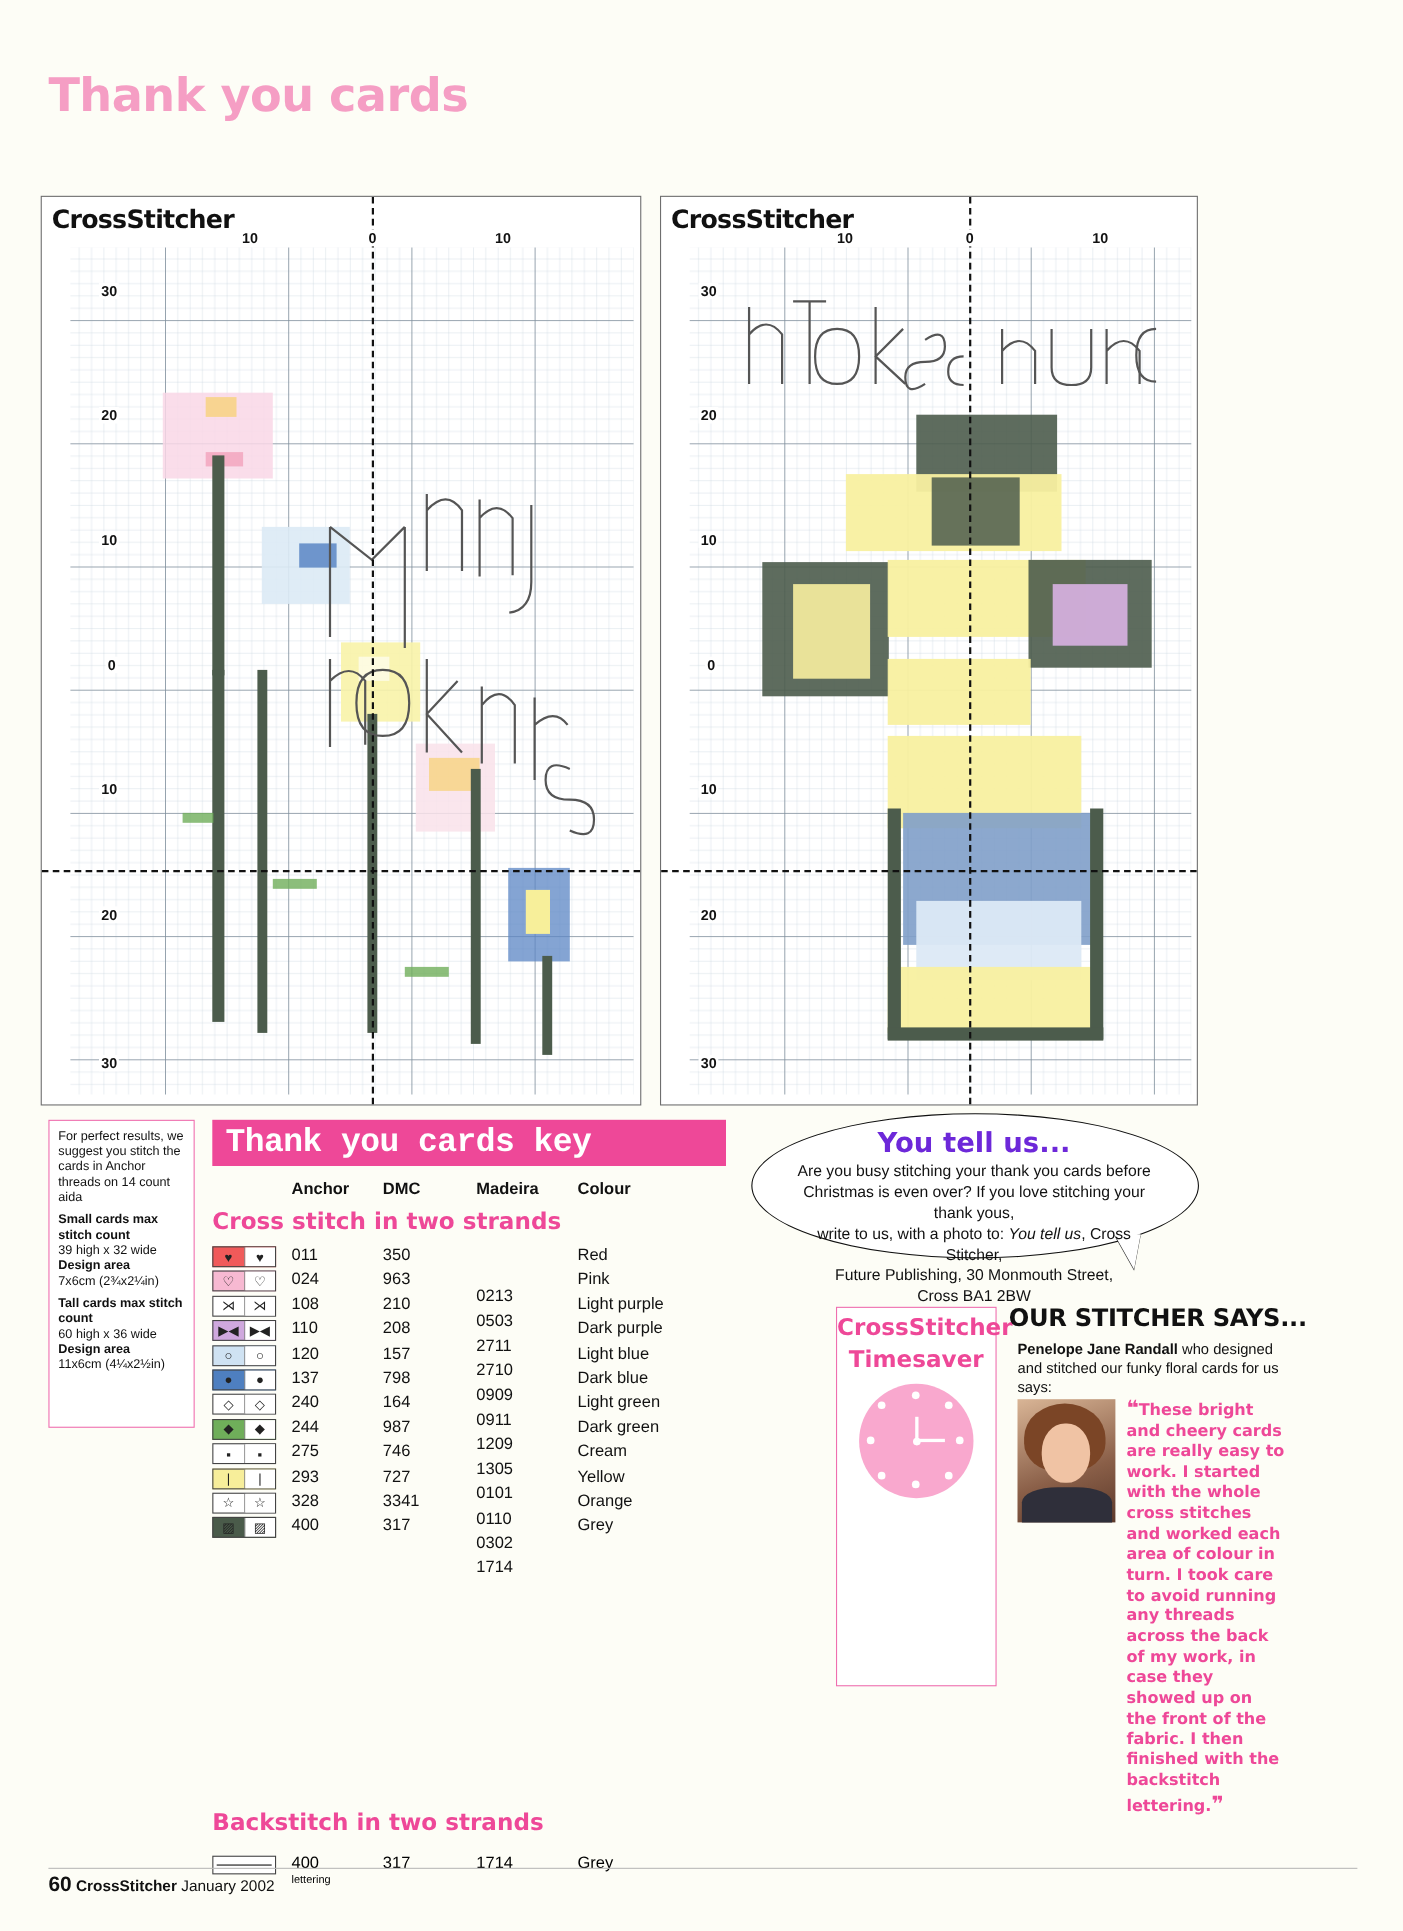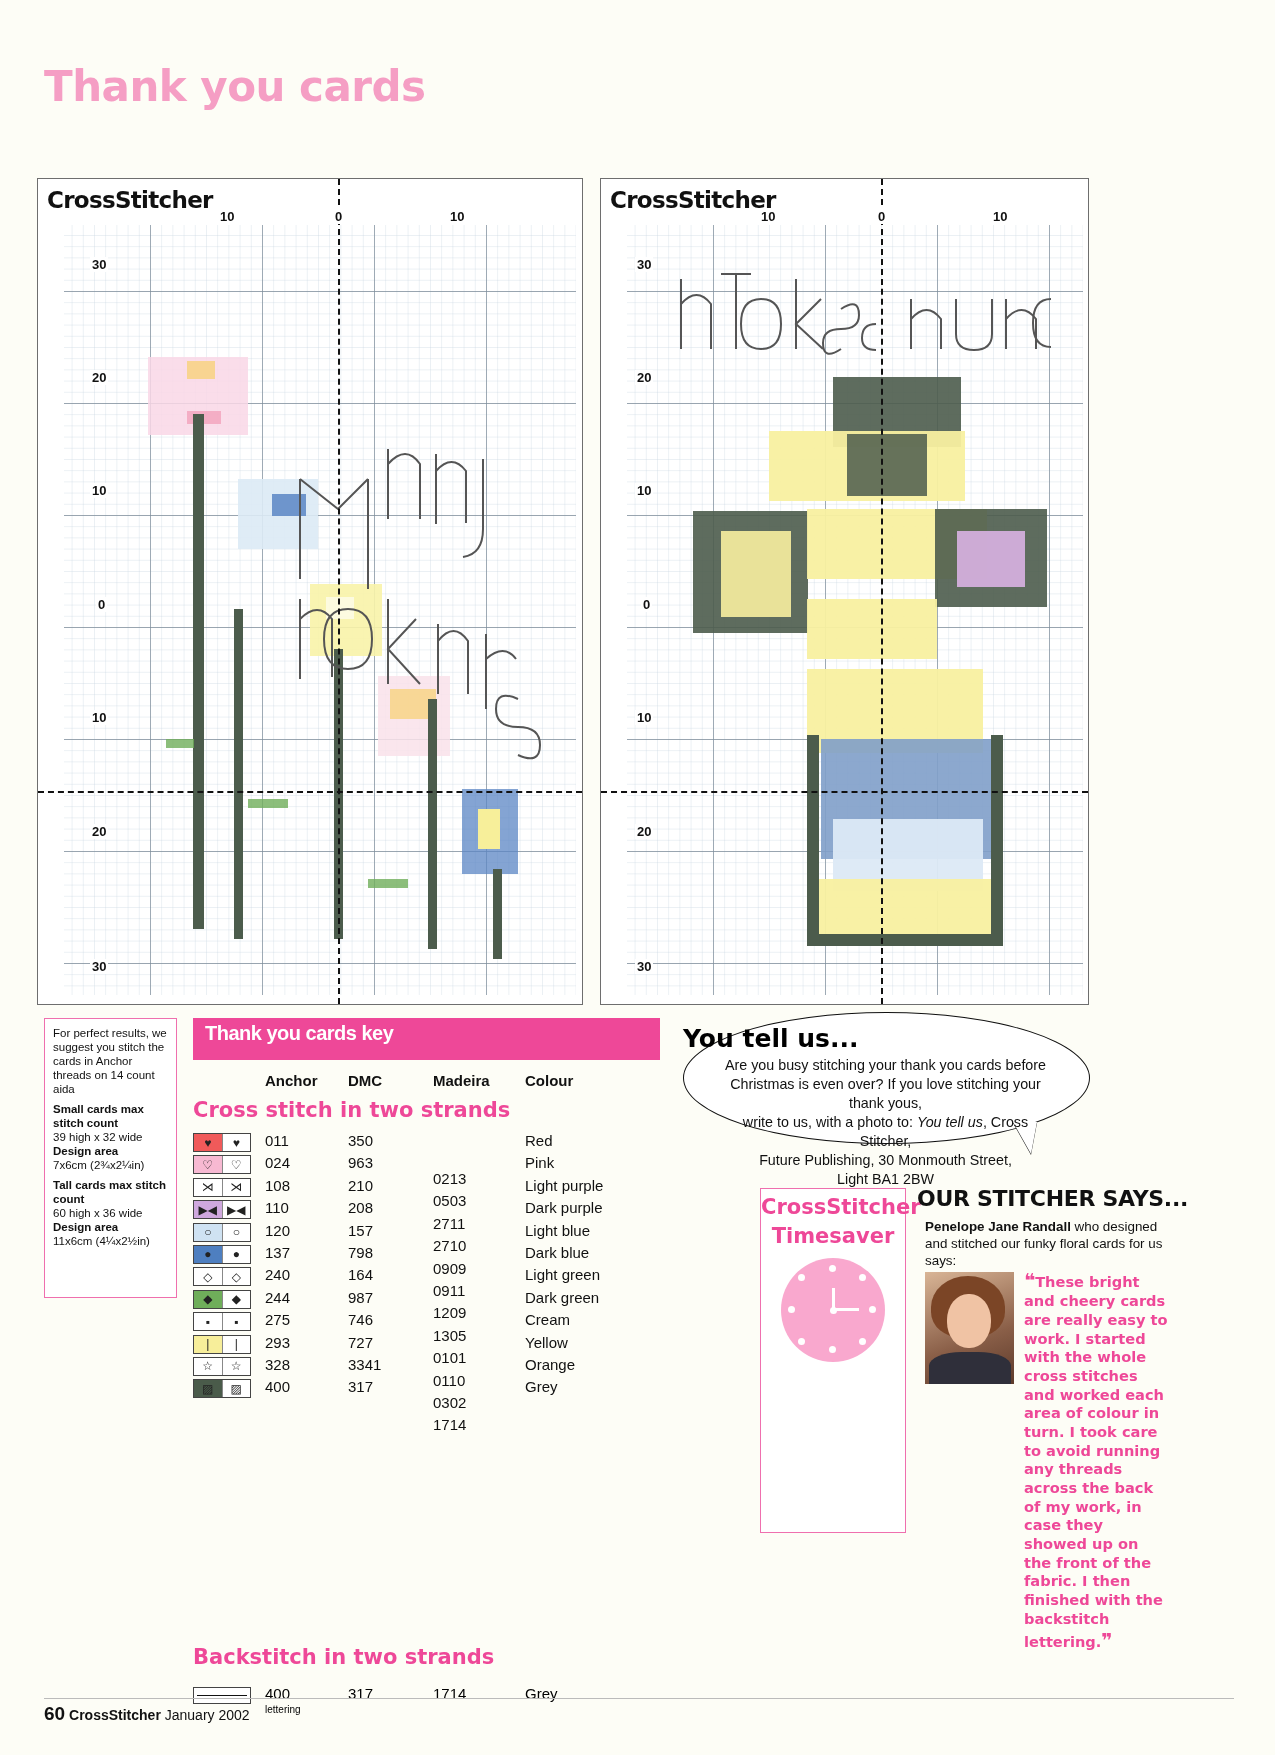--- a/index.html
+++ b/index.html
@@ -49,22 +49,22 @@
   }
   #info-box .b{font-weight:bold;}
   #info-box p{margin:0 0 6px 0;}
 
   
   #key-banner{
     position:absolute;left:193px;top:1018px;width:467px;height:42px;
     background:#ee4898;
   }
   #key-banner .t{
-    color:#fff;font-size:20px;font-weight:bold;
-    font-family:Liberation Sans, sans-serif;
+    color:#fff;font-size:30px;font-weight:bold;
+    font-family:Liberation Mono, monospace;
     padding:4px 0 0 12px;letter-spacing:-0.5px;
   }
   #key-head{
     position:absolute;left:193px;top:1072px;width:490px;
     font-size:15px;font-weight:bold;color:#111;
   }
   #key-head span{position:absolute;text-align:center;}
   .key-sec-title{
     position:absolute;font-size:21px;font-weight:bold;color:#ee4898;
     font-family:"DejaVu Sans", sans-serif;
@@ -91,22 +91,22 @@
   
   #bubble{
     position:absolute;left:683px;top:1012px;width:405px;height:140px;
   }
   #bubble .oval{
     position:absolute;left:0;top:0;width:405px;height:130px;
     border:1.6px solid #111;border-radius:50%/50%;
     background:#fff;
   }
   #bubble .title{
-    position:absolute;left:0;right:0;top:12px;text-align:left;
-    font-size:25px;font-weight:bold;color:#000000;
+    position:absolute;left:0;right:0;top:12px;text-align:center;
+    font-size:25px;font-weight:bold;color:#6d28d9;
     font-family:"DejaVu Sans", sans-serif;
   }
   #bubble .body{
     position:absolute;left:34px;right:34px;top:44px;text-align:center;
     font-size:14.3px;line-height:1.33;color:#111;
   }
   #bubble .body i{font-style:italic;}
   #bubble .tail{
     position:absolute;left:330px;top:110px;width:0;height:0;
     border-left:18px solid transparent;border-right:6px solid transparent;
@@ -469,21 +469,21 @@
 
   <div id="bubble">
     <div class="oval"></div>
     <div class="tail"></div>
     <div class="title">You tell us...</div>
     <div class="body">
       <span>Are you busy stitching your thank you cards before</span><br>
       <span>Christmas is even over? If you love stitching your thank yous,</span><br>
       <span>write to us, with a photo to: </span><i>You tell us</i><span>, Cross Stitcher,</span><br>
       <span>Future Publishing, 30 Monmouth Street,</span><br>
-      <span>Light BA1 2BW</span>
+      <span>Cross BA1 2BW</span>
     </div>
   </div>
 
   <div id="timesaver">
     <div class="head">CrossStitcher</div>
     <div class="head">Timesaver</div>
     <div class="clock">
       <div class="dot h1"></div>
         <div class="dot h2"></div>
         <div class="dot h3"></div>

